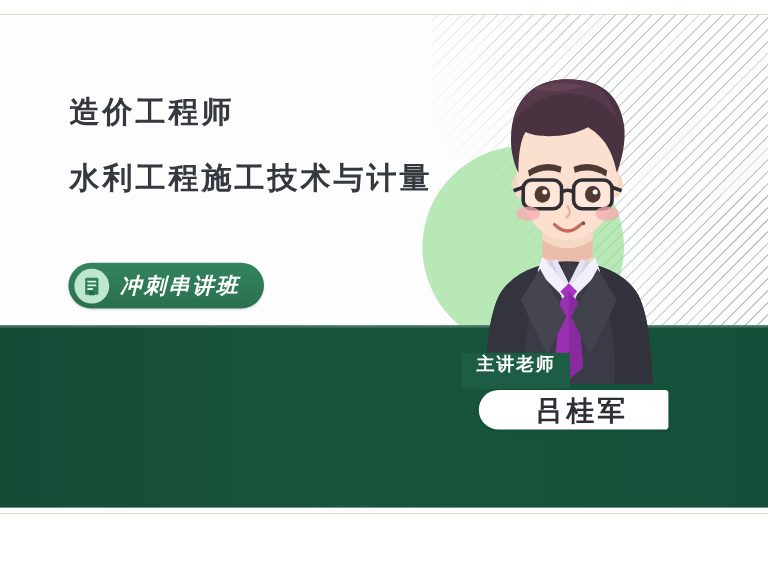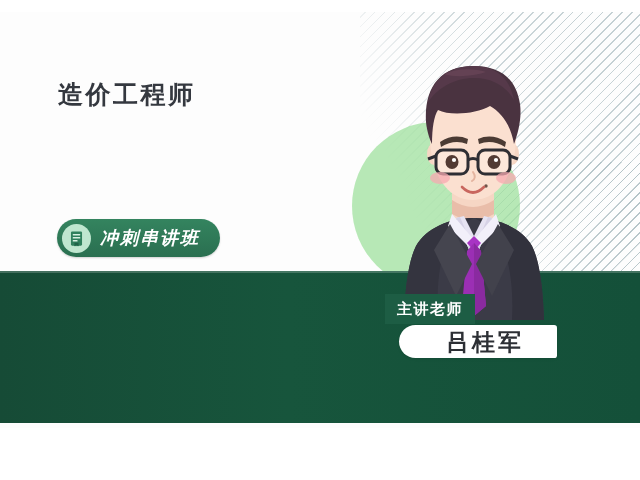--- a/index.html
+++ b/index.html
@@ -177,21 +177,20 @@
   .portrait svg { display: block; width: 100%; height: 100%; }
 
   
   .teacher-tag {
     position: absolute;
     left: 385px;
     top: 282px;
     height: 30px;
     padding: 0 12px;
     display: flex;
-    align-items: center;
     background: #1d5d44;
     z-index: 20;
   }
   .teacher-tag-label {
     font-size: 15px;
     font-weight: 700;
     color: #ffffff;
     letter-spacing: 1.5px;
     white-space: nowrap;
   }
@@ -229,20 +228,21 @@
 
     <div class="hatch"></div>
     <div class="hatch2"></div>
 
     <div class="green-disc"></div>
 
     <div class="green-band"></div>
 
     <div class="titles">
       <div class="title-line first">造价工程师</div>
+      <div class="title-line second">水利工程施工技术与计量</div>
     </div>
 
     <div class="badge">
       <span class="badge-icon">
         <svg viewBox="0 0 24 24" width="19" height="19" aria-hidden="true">
           <rect x="5" y="3" width="14" height="18" rx="1.6" fill="#2f7f5c"></rect>
           <rect x="7.2" y="6.2" width="9.6" height="1.9" rx="0.7" fill="#d8f0e2"></rect>
           <rect x="7.2" y="10.1" width="9.6" height="1.9" rx="0.7" fill="#d8f0e2"></rect>
           <rect x="7.2" y="14.0" width="6.2" height="1.9" rx="0.7" fill="#d8f0e2"></rect>
           <rect x="9.4" y="17.4" width="5.2" height="4.2" fill="#2f7f5c"></rect>

